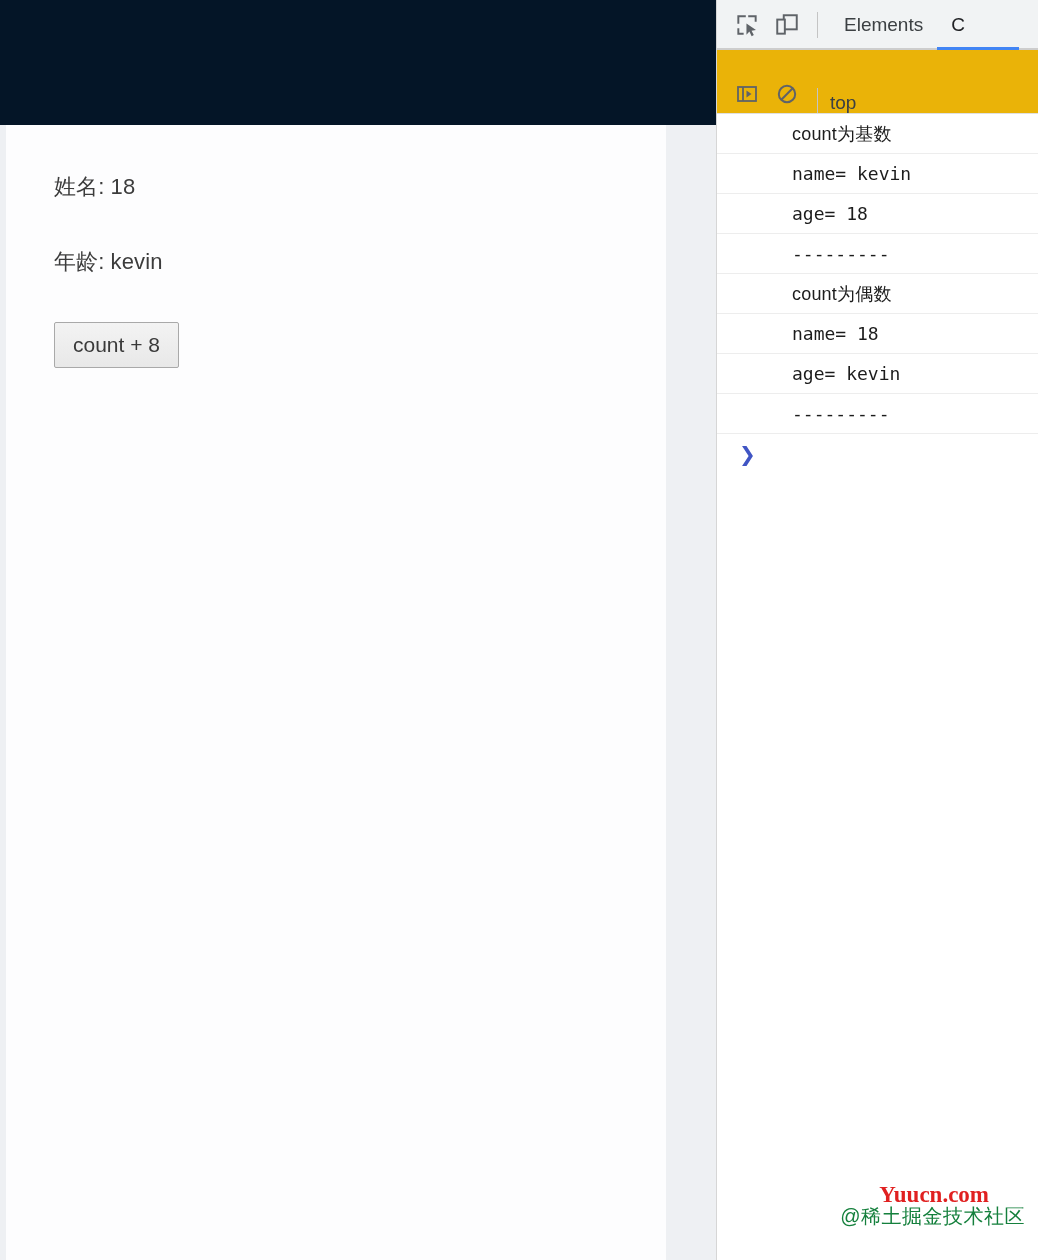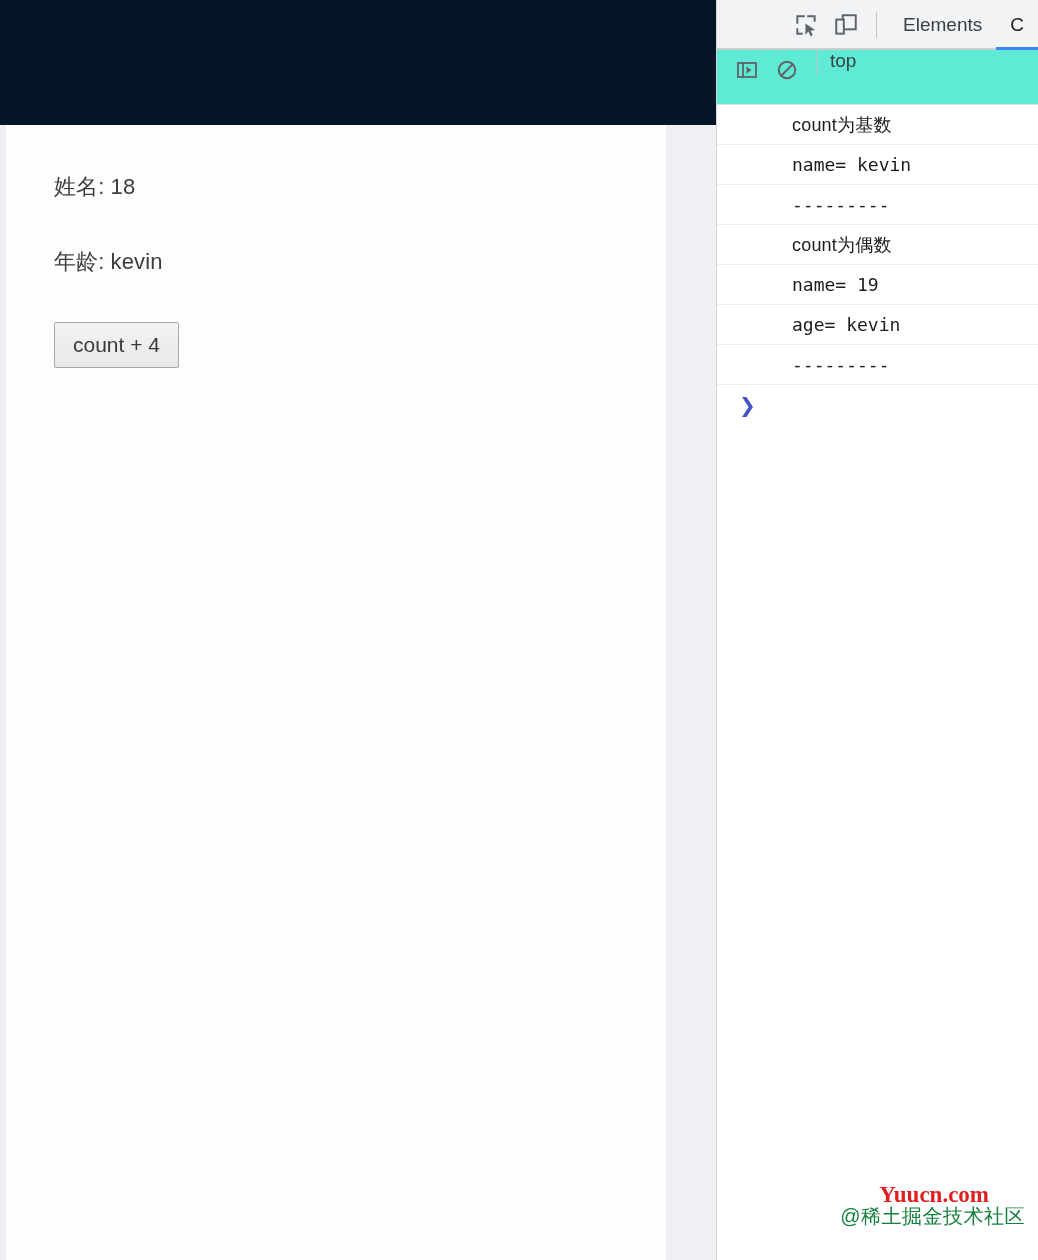--- a/index.html
+++ b/index.html
@@ -104,21 +104,20 @@
     overflow: hidden;
   }
 
   .dt-tabbar {
     position: relative;
     height: 50px;
     background: #f1f3f4;
     display: flex;
     align-items: center;
     box-sizing: border-box;
-    justify-content: flex-end;
   }
   .dt-tabbar::after {
     content: "";
     position: absolute;
     left: 0; right: 0; bottom: 0;
     height: 2px;
     background: #cdcdcd;
   }
   .dt-icon-btn {
     width: 40px;
@@ -156,24 +155,24 @@
     left: 0;
     right: -40px;
     bottom: 0;
     height: 3px;
     background: #4285f4;
     z-index: 2;
   }
 
   .dt-filterbar {
     position: relative;
-    height: 55px;
-    background: #5eead4;
-    display: flex;
-    align-items: flex-start;
+    height: 64px;
+    background: #eab308;
+    display: flex;
+    align-items: flex-end;
     box-sizing: border-box;
   }
   .dt-filterbar::after {
     content: "";
     position: absolute;
     left: 0; right: 0; bottom: 0;
     height: 1px;
     background: #e0e0e0;
   }
   .dt-context {
@@ -259,21 +258,21 @@
 
   <div class="page-viewport">
     <div class="page-edge-strip"></div>
     <div class="page-dark-header"></div>
     <div class="page-right-gutter"></div>
 
     <div class="page-body">
       <div class="page-content">
         <p class="field-line">姓名: 18</p>
         <p class="field-line">年龄: kevin</p>
-        <button class="count-button">count + 4</button>
+        <button class="count-button">count + 8</button>
       </div>
     </div>
   </div>
 
   <div class="devtools">
 
     <div class="dt-tabbar">
       <div class="dt-icon-btn">
         <svg width="26" height="26" viewBox="0 0 24 24" aria-hidden="true">
           <path d="M4 4h6M4 4v6M20 4h-6M20 4v4M4 20h4M4 20v-4" stroke="#5f6368" stroke-width="1.8" fill="none" stroke-linecap="square"></path>
@@ -305,23 +304,24 @@
           <line x1="6.3" y1="17.7" x2="17.7" y2="6.3" stroke="#5f6368" stroke-width="2"></line>
         </svg>
       </div>
       <div class="dt-sep"></div>
       <div class="dt-context">top</div>
     </div>
 
     <div class="console-list">
       <div class="console-row cn">count为基数</div>
       <div class="console-row">name= kevin</div>
+      <div class="console-row">age= 18</div>
       <div class="console-row">---------</div>
       <div class="console-row cn">count为偶数</div>
-      <div class="console-row">name= 19</div>
+      <div class="console-row">name= 18</div>
       <div class="console-row">age= kevin</div>
       <div class="console-row">---------</div>
     </div>
 
     <div class="console-prompt">
       <span class="prompt-chevron">❯</span>
     </div>
 
     <div class="watermark">
       <div class="wm-cn">@稀土掘金技术社区</div>

